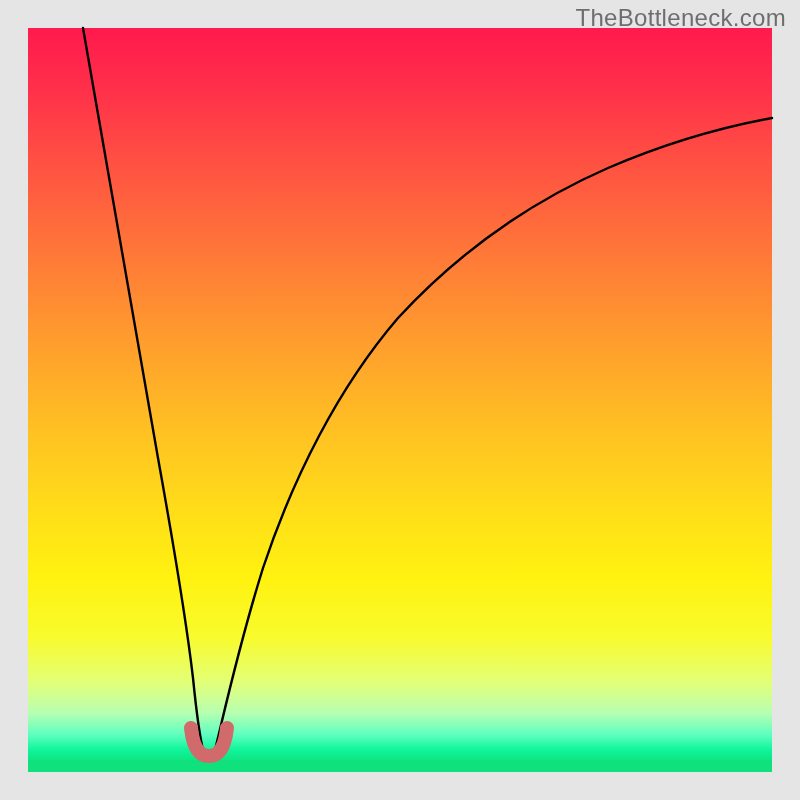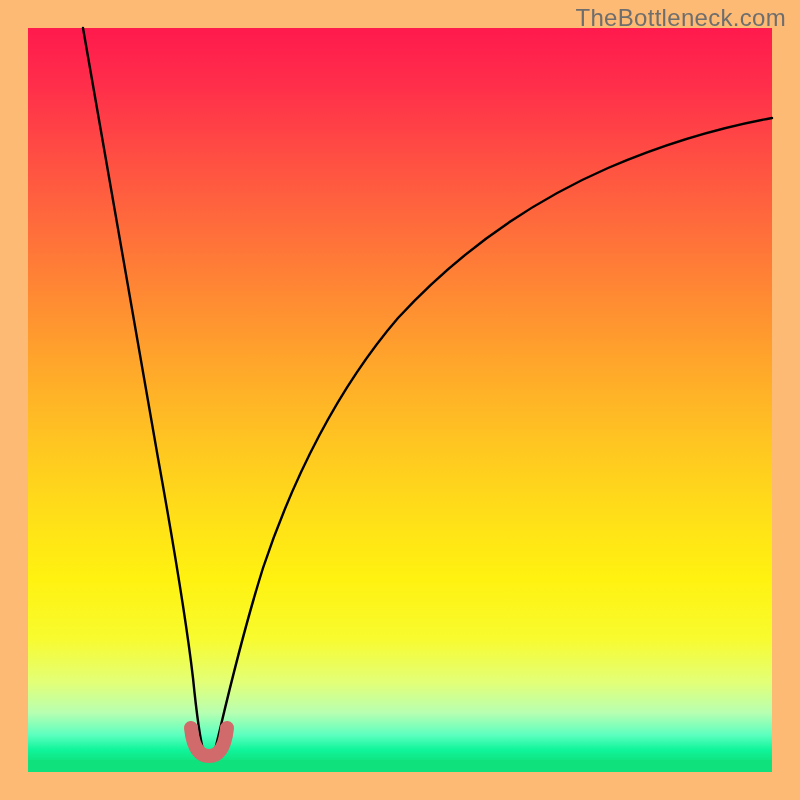--- a/index.html
+++ b/index.html
@@ -8,21 +8,21 @@
     width: 800px;
     height: 800px;
     background: #000000;
     overflow: hidden;
     font-family: Arial, Helvetica, sans-serif;
   }
   .frame {
     position: relative;
     width: 800px;
     height: 800px;
-    background: #fdba74;
+    background: #e5e5e5;
   }
   .plot-area {
     position: absolute;
     left: 28px;
     top: 28px;
     width: 744px;
     height: 744px;
     
     background: linear-gradient(
       to bottom,

